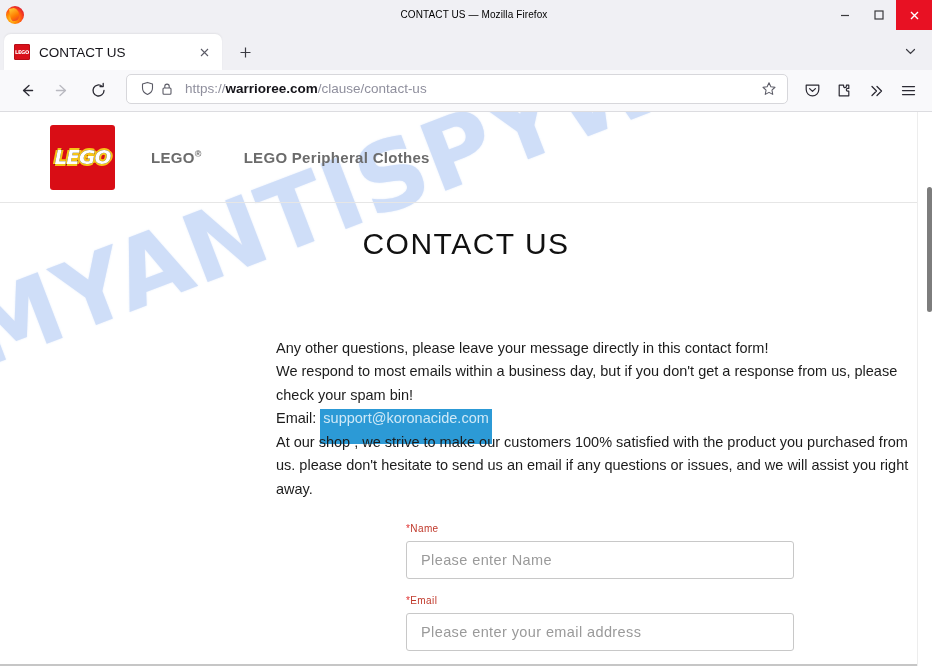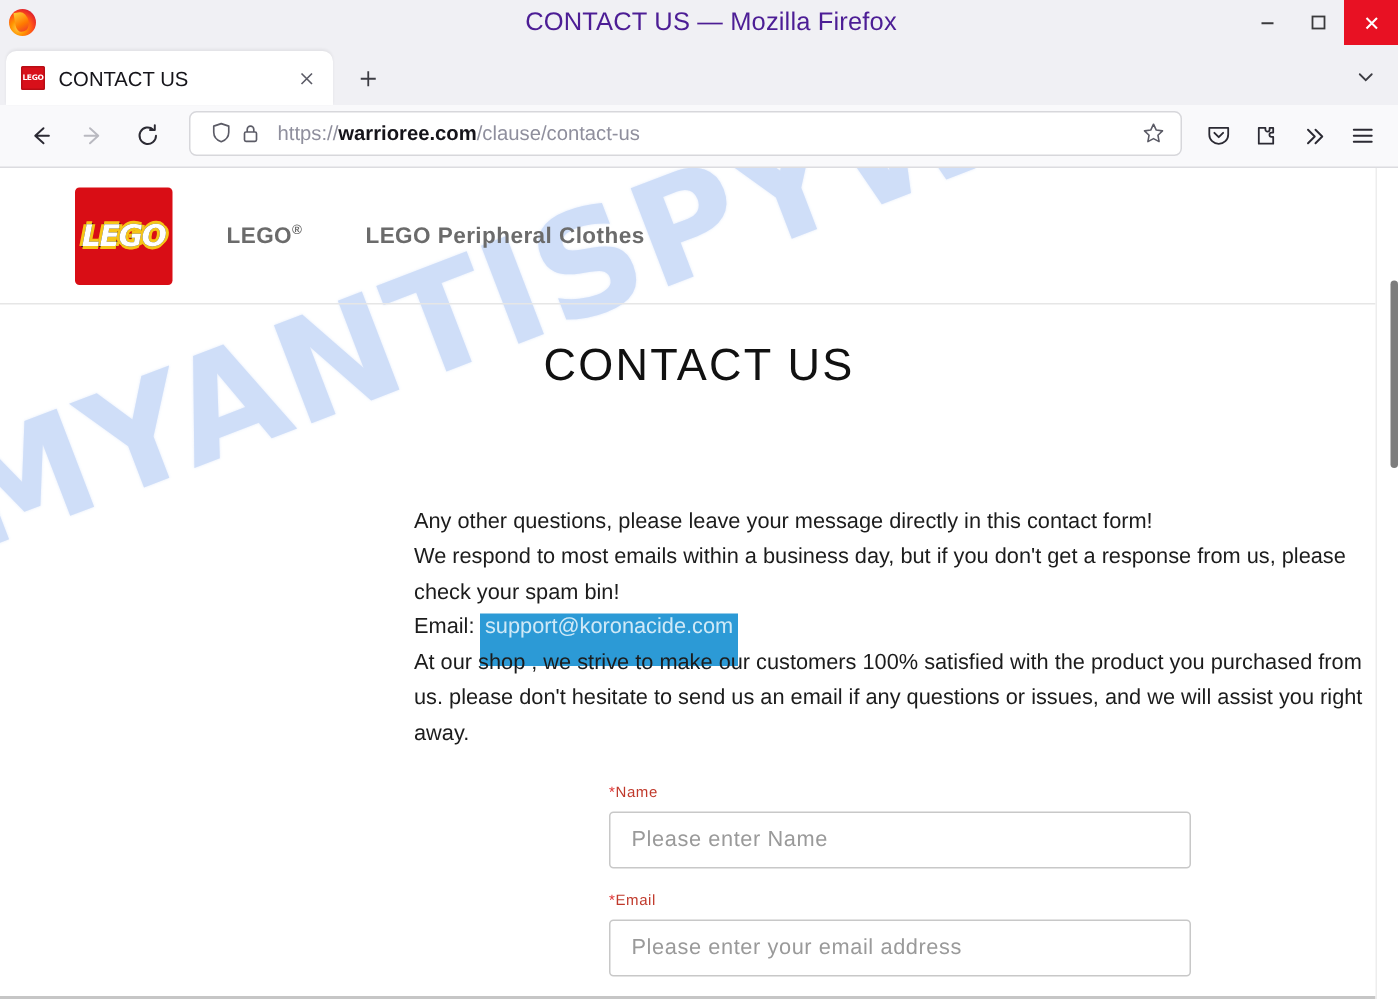--- a/index.html
+++ b/index.html
@@ -35,21 +35,21 @@
   .ff-logo::after {
     content: "";
     position: absolute; left: 4px; top: 2px;
     width: 9px; height: 13px;
     border-radius: 0 60% 50% 40%;
     background: linear-gradient(160deg,#ffcc33 0%, #ff7a00 60%, #ef3b2c 100%);
     transform: rotate(-10deg);
   }
   .title-text {
     position: absolute; left: 0; right: 0; text-align: center;
-    font-size: 17px; color: #4c1d95; line-height: 30px;
+    font-size: 10px; color: #000000; line-height: 30px;
     letter-spacing: 0.1px;
     pointer-events: none;
     padding-left: 16px;
   }
   .wincontrols {
     margin-left: auto; display: flex; height: 30px; align-items: stretch;
   }
   .wc {
     width: 34px; display: flex; align-items: center; justify-content: center;
     color: #3a3a3c;

